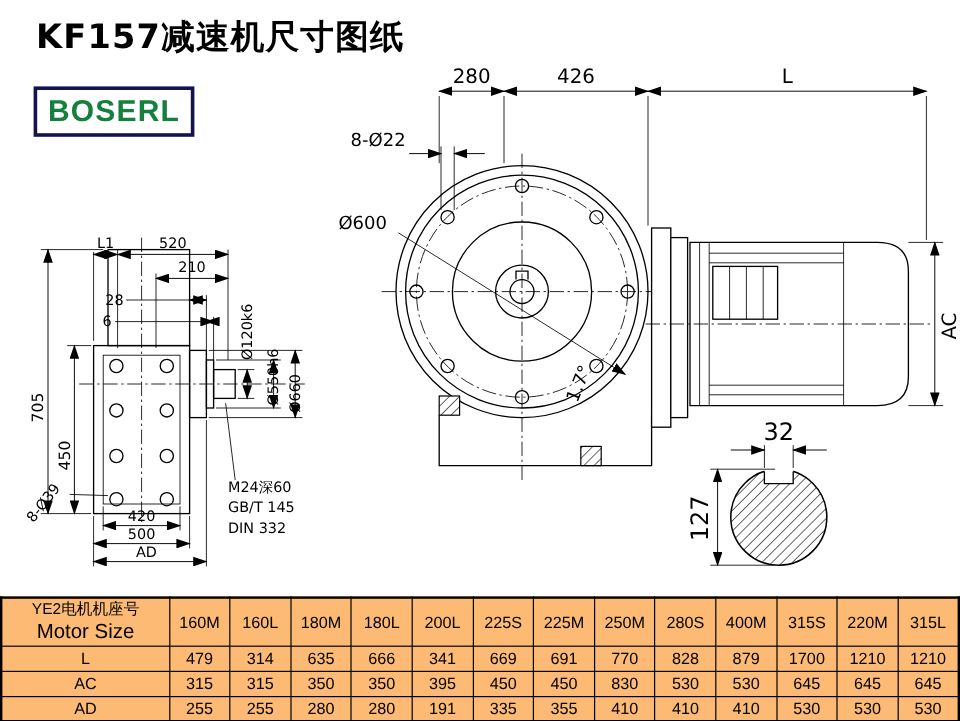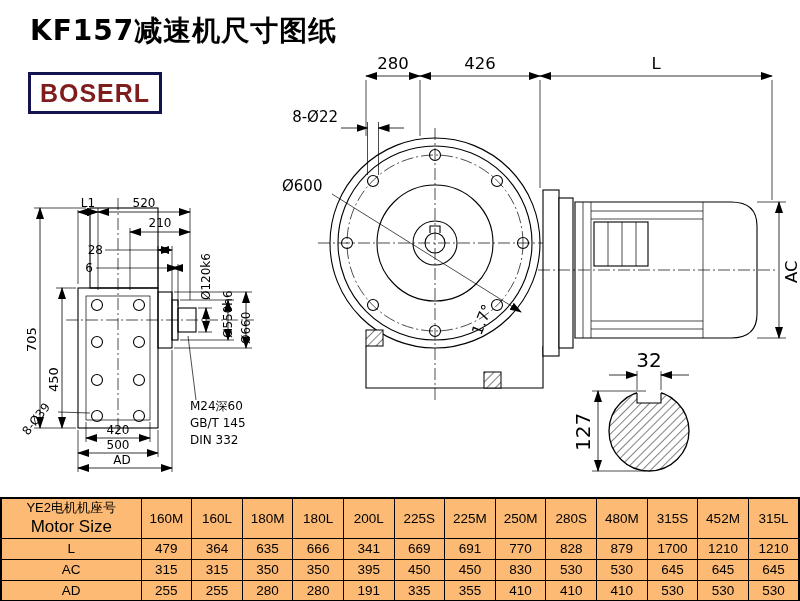--- a/index.html
+++ b/index.html
@@ -2,21 +2,21 @@
 <html><head>
 <meta charset="utf-8">
 <style>
   html,body{margin:0;padding:0;background:#fff;}
   .stage{position:relative;width:800px;height:601px;background:#fff;overflow:hidden;
          font-family:"Liberation Sans","DejaVu Sans",sans-serif;color:#000;}
   .title{position:absolute;left:30px;top:12px;margin:0;font-size:28px;font-weight:bold;
          letter-spacing:1px;font-family:"DejaVu Sans",sans-serif;}
   .logo{position:absolute;left:28px;top:72px;width:128px;height:36px;border:3px solid #13134f;
         display:flex;align-items:center;justify-content:center;}
-  .logo span{color:#7f1d1d;font-weight:bold;font-size:25px;letter-spacing:1px;
+  .logo span{color:#15803d;font-weight:bold;font-size:25px;letter-spacing:1px;
         font-family:"Liberation Sans",sans-serif;}
   svg text{font-family:"DejaVu Sans",sans-serif;fill:#000;}
   .t12{font-size:12px}.t13{font-size:13px}.t15{font-size:15px}.t16{font-size:16.5px}.t19{font-size:20px}
   .mid{text-anchor:middle}.end{text-anchor:end}
   .ln{stroke:#000;stroke-width:1.1;fill:none}
   .thin{stroke:#000;stroke-width:.7;fill:none}
   .dim{stroke:#000;stroke-width:.8;fill:none}
   .cl{stroke:#000;stroke-width:.7;fill:none;stroke-dasharray:12 3 2 3}
   .wf{fill:#fff;stroke:#000;stroke-width:1.1}
   table.dims{position:absolute;left:0;top:497px;width:800px;border-collapse:collapse;
@@ -219,31 +219,31 @@
           </th>
           <th>160M</th>
           <th>160L</th>
           <th>180M</th>
           <th>180L</th>
           <th>200L</th>
           <th>225S</th>
           <th>225M</th>
           <th>250M</th>
           <th>280S</th>
-          <th>480M</th>
+          <th>400M</th>
           <th>315S</th>
-          <th>452M</th>
+          <th>220M</th>
           <th>315L</th>
         </tr>
       </thead>
       <tbody>
         <tr>
           <th>L</th>
           <td>479</td>
-          <td>364</td>
+          <td>314</td>
           <td>635</td>
           <td>666</td>
           <td>341</td>
           <td>669</td>
           <td>691</td>
           <td>770</td>
           <td>828</td>
           <td>879</td>
           <td>1700</td>
           <td>1210</td>

